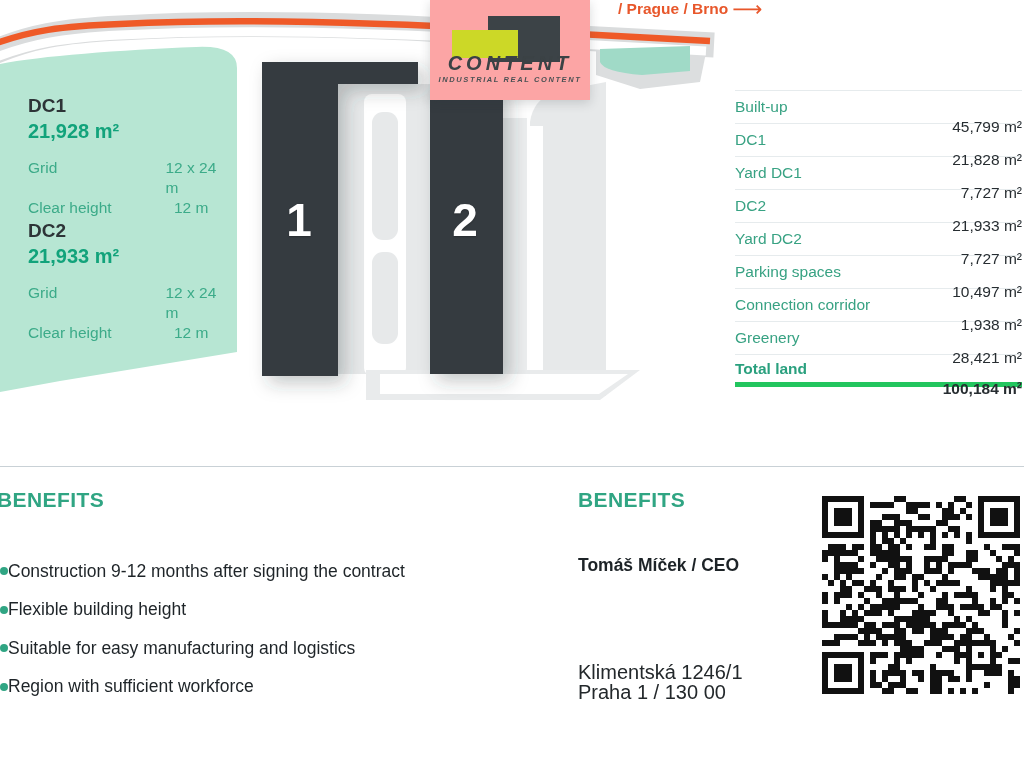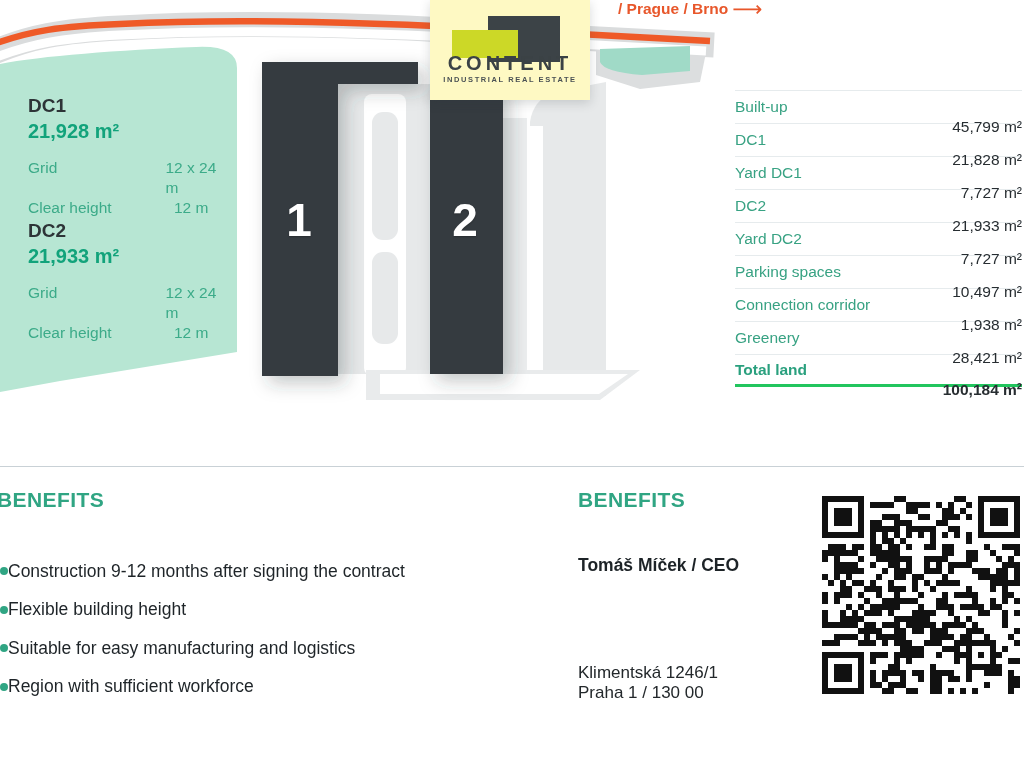--- a/index.html
+++ b/index.html
@@ -23,21 +23,21 @@
   
   .dc-block { position:absolute; left:28px; width:200px; }
   .dc-name { font-size:19px; font-weight:700; color:#2d3437; margin-bottom:3px; }
   .dc-area { font-size:20px; font-weight:700; color:#12a37b; margin-bottom:15px; }
   .dc-row  { display:flex; font-size:15.5px; color:#3cab89; line-height:20px;gap:41px; }
   .dc-row .lbl { width:105px; }
 
   
   .logo-card {
     position:absolute; left:430px; top:0; width:160px; height:100px;
-    background:#fef9c3; box-shadow:0 3px 10px rgba(40,50,55,.18);
+    background:#fca5a5; box-shadow:0 3px 10px rgba(40,50,55,.18);font-style:italic;
   }
   .logo-dark { position:absolute; left:58px; top:16px; width:72px; height:46px; background:#3c4347; }
   .logo-lime { position:absolute; left:22px; top:30px; width:66px; height:28px; background:#ccd827; }
   .logo-title {
     position:absolute; left:0; top:52px; width:100%; text-align:center;
     font-size:20px; font-weight:600; letter-spacing:4px; color:#3b4245;
   }
   .logo-sub {
     position:absolute; left:0; top:75px; width:100%; text-align:center;
     font-size:7.5px; font-weight:600; letter-spacing:1.6px; color:#4a5154;
@@ -48,39 +48,39 @@
     font-size:15.5px; font-weight:600; color:#e8572b;
   }
   .route .arrow { font-size:21px; font-weight:400; line-height:18px; }
 
   
   .area-table { position:absolute; left:735px; top:90px; width:287px; }
   .arow {
     display:flex; justify-content:space-between; align-items:center;
     height:33px; border-top:1px solid #e6ebed; font-size:15.5px;
   }
-  .arow:last-child { border-bottom:3px solid #22c55e; }
+  .arow:last-child { border-bottom:5px solid #22c55e; }
   .arow .lbl { color:#38a283; }
   .arow .val { color:#272d31;margin-top:40px; }
   .arow.total .lbl { font-weight:700; color:#2aa07e; }
   .arow.total .val { font-weight:700; }
 
   
   .divider { position:absolute; left:0; top:466px; width:1024px; height:1px; background:#c9d1d6; }
 
   .section-title { font-size:21px; font-weight:700; letter-spacing:.4px; color:#30a583; }
   .benefits-title { position:absolute; left:-3px; top:488px; }
   .benefit-list { position:absolute; left:0; top:552px; width:560px; list-style:none; }
   .benefit-item { display:flex; align-items:center; height:38.5px; font-size:17.5px; color:#1e2428; }
   .benefit-item .dot { width:8px; height:8px; border-radius:50%; background:#30a583; flex:0 0 8px; }
 
   .contact-title { position:absolute; left:578px; top:488px; }
   .contact-name { position:absolute; left:578px; top:555px; font-size:17.5px; font-weight:700; color:#1d2327; }
   .contact-lines { position:absolute; left:578px; top:586px; font-size:15.5px; line-height:19.5px; color:#23282b; }
-  .contact-addr  { position:absolute; left:578px; top:663px; font-size:17px; line-height:19.5px; color:#23282b; }
+  .contact-addr  { position:absolute; left:578px; top:663px; font-size:20px; line-height:19.5px; color:#23282b; }
 
   .qr-box { position:absolute; left:822px; top:490px; width:198px; height:210px; }
   .qr-box svg { width:100%; height:100%; }
 </style>
 </head>
 <body>
 
 <div class="page">
 
   <svg id="siteplan-svg" width="1024" height="467" viewBox="0 0 1024 467">
@@ -144,21 +144,21 @@
     <div class="dc-row">
       <span class="lbl">Clear height</span>
       <span>12 m</span>
     </div>
   </div>
 
   <div class="logo-card">
     <div class="logo-dark"></div>
     <div class="logo-lime"></div>
     <div class="logo-title">CONTENT</div>
-    <div class="logo-sub">INDUSTRIAL REAL ESTATE</div>
+    <div class="logo-sub">INDUSTRIAL REAL CONTENT</div>
   </div>
 
   <div class="route">
     <span>/ Prague / Brno</span>
     <span class="arrow">⟶</span>
   </div>
 
   <div class="area-table">
     <div class="arow">
       <span class="lbl">Built-up</span>

